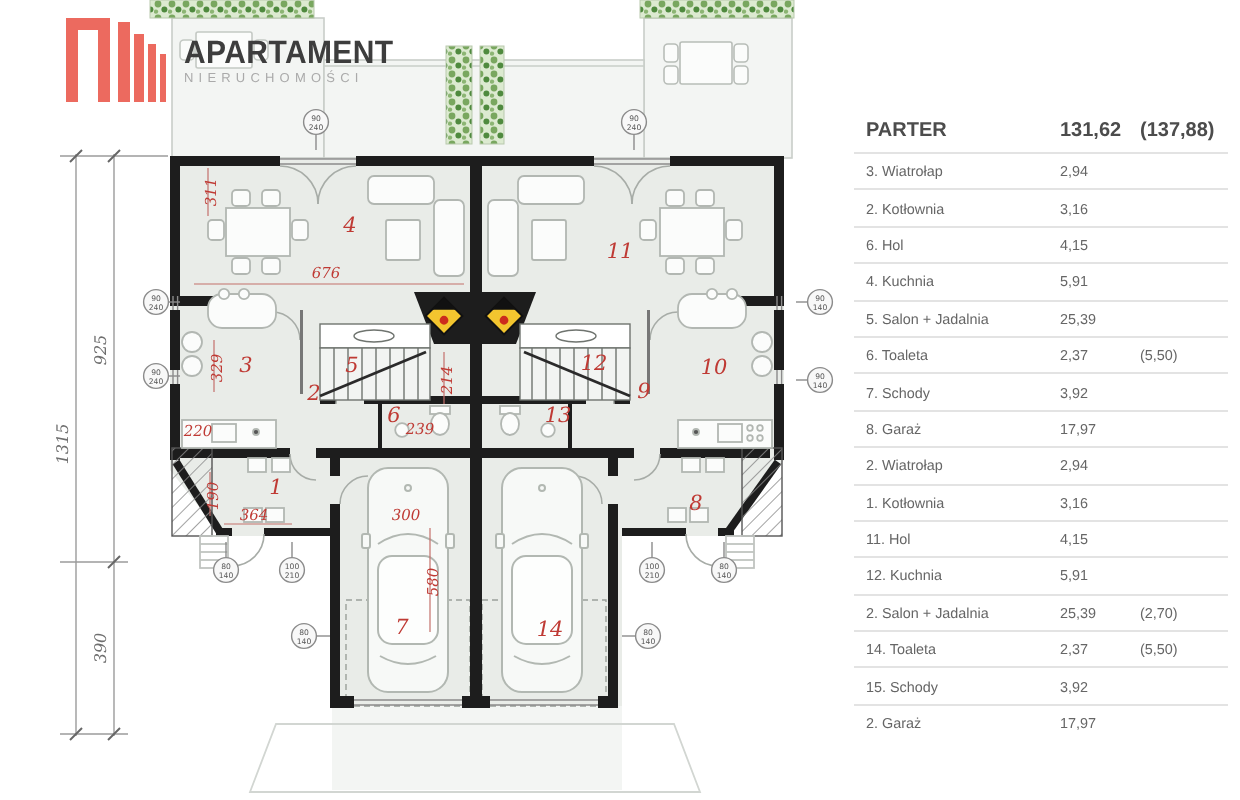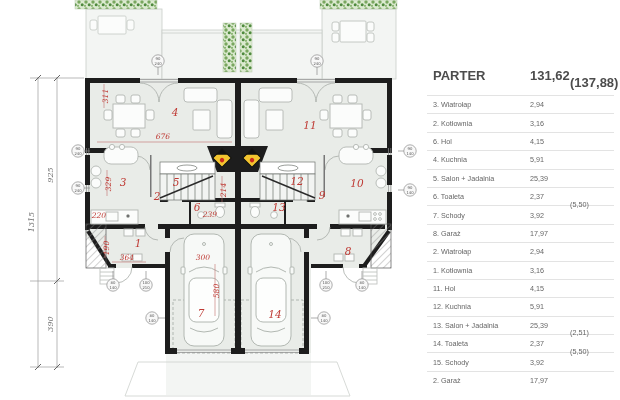--- a/index.html
+++ b/index.html
@@ -15,26 +15,26 @@
   
   #plan{position:absolute;left:0;top:0;z-index:1;}
   .rlabel{font:italic 10.5px "DejaVu Serif",serif;fill:#bf3a34;text-anchor:middle;}
   .rdim{font:italic 7.5px "DejaVu Serif",serif;fill:#bf3a34;text-anchor:middle;}
   .odim{font:italic 8px "DejaVu Serif",serif;fill:#6f6f6f;text-anchor:middle;}
   .mt{font:3.8px "DejaVu Sans",sans-serif;fill:#555;text-anchor:middle;}
   
   #legend{position:absolute;left:427px;top:57px;width:187px;z-index:2;
           color:#666;font-size:7.2px;}
   #legend .hdr{display:flex;align-items:center;padding:3px 2px 5px 6px;
-               font-weight:bold;font-size:13px;color:#4c4c4c;}
+               font-weight:bold;font-size:10px;color:#4c4c4c;}
   .lrow{display:flex;align-items:center;height:17.4px;border-top:1px solid #e3e3e3;
         padding-left:6px;padding-right:2px;}
   .c-name{flex:1;}
   .c-area{width:40px;}
-  .c-alt{width:42px;margin-top:15px;}
+  .c-alt{width:42px;}
   #legend .hdr .c-area,#legend .hdr .c-alt{font-weight:bold;}
 </style>
 </head>
 <body>
 
 <div id="stage">
 
   <svg id="plan" width="620" height="400" viewBox="0 0 620 400">
     <defs>
       <pattern id="hedge" width="7" height="7" patternUnits="userSpaceOnUse">
@@ -444,20 +444,33 @@
         </g>
       <g transform="translate(324,318)">
           <line x1="-6" y1="0" x2="-13" y2="0" stroke="#8b8b8b" stroke-width="0.7"></line>
         <circle r="6.2" fill="#f8f8f8" stroke="#8b8b8b" stroke-width="0.7"></circle>
         <text class="mt" y="-0.6">80</text>
         <text class="mt" y="3.8">140</text>
         </g>
     </g>
   </svg>
 
+  <div id="logo">
+    <svg width="50" height="50" viewBox="0 0 50 50">
+      <path d="M0,4 H22 V46 H16 V10 H6 V46 H0 Z" fill="#ec6a5f"></path>
+      <rect x="26" y="6" width="6" height="40" fill="#ec6a5f"></rect>
+      <rect x="34" y="12" width="5" height="34" fill="#ec6a5f"></rect>
+      <rect x="41" y="17" width="4" height="29" fill="#ec6a5f"></rect>
+      <rect x="47" y="22" width="3" height="24" fill="#ec6a5f"></rect>
+    </svg>
+    <div class="ltext">
+      <div class="lt1">APARTAMENT</div>
+      <div class="lt2">NIERUCHOMOŚCI</div>
+    </div>
+  </div>
 
   <div id="legend">
     <div class="hdr">
       <span class="c-name">PARTER</span>
       <span class="c-area">131,62</span>
       <span class="c-alt">(137,88)</span>
     </div>
     <div id="legend-rows">
         <div class="lrow">
           <span class="c-name">3. Wiatrołap</span>
@@ -513,23 +526,23 @@
           <span class="c-name">11. Hol</span>
           <span class="c-area">4,15</span>
           <span class="c-alt"></span>
         </div>
         <div class="lrow">
           <span class="c-name">12. Kuchnia</span>
           <span class="c-area">5,91</span>
           <span class="c-alt"></span>
         </div>
         <div class="lrow">
-          <span class="c-name">13. Salon + Jadalnia</span>
+          <span class="c-name">2. Salon + Jadalnia</span>
           <span class="c-area">25,39</span>
-          <span class="c-alt">(2,51)</span>
+          <span class="c-alt">(2,70)</span>
         </div>
         <div class="lrow">
           <span class="c-name">14. Toaleta</span>
           <span class="c-area">2,37</span>
           <span class="c-alt">(5,50)</span>
         </div>
         <div class="lrow">
           <span class="c-name">15. Schody</span>
           <span class="c-area">3,92</span>
           <span class="c-alt"></span>

